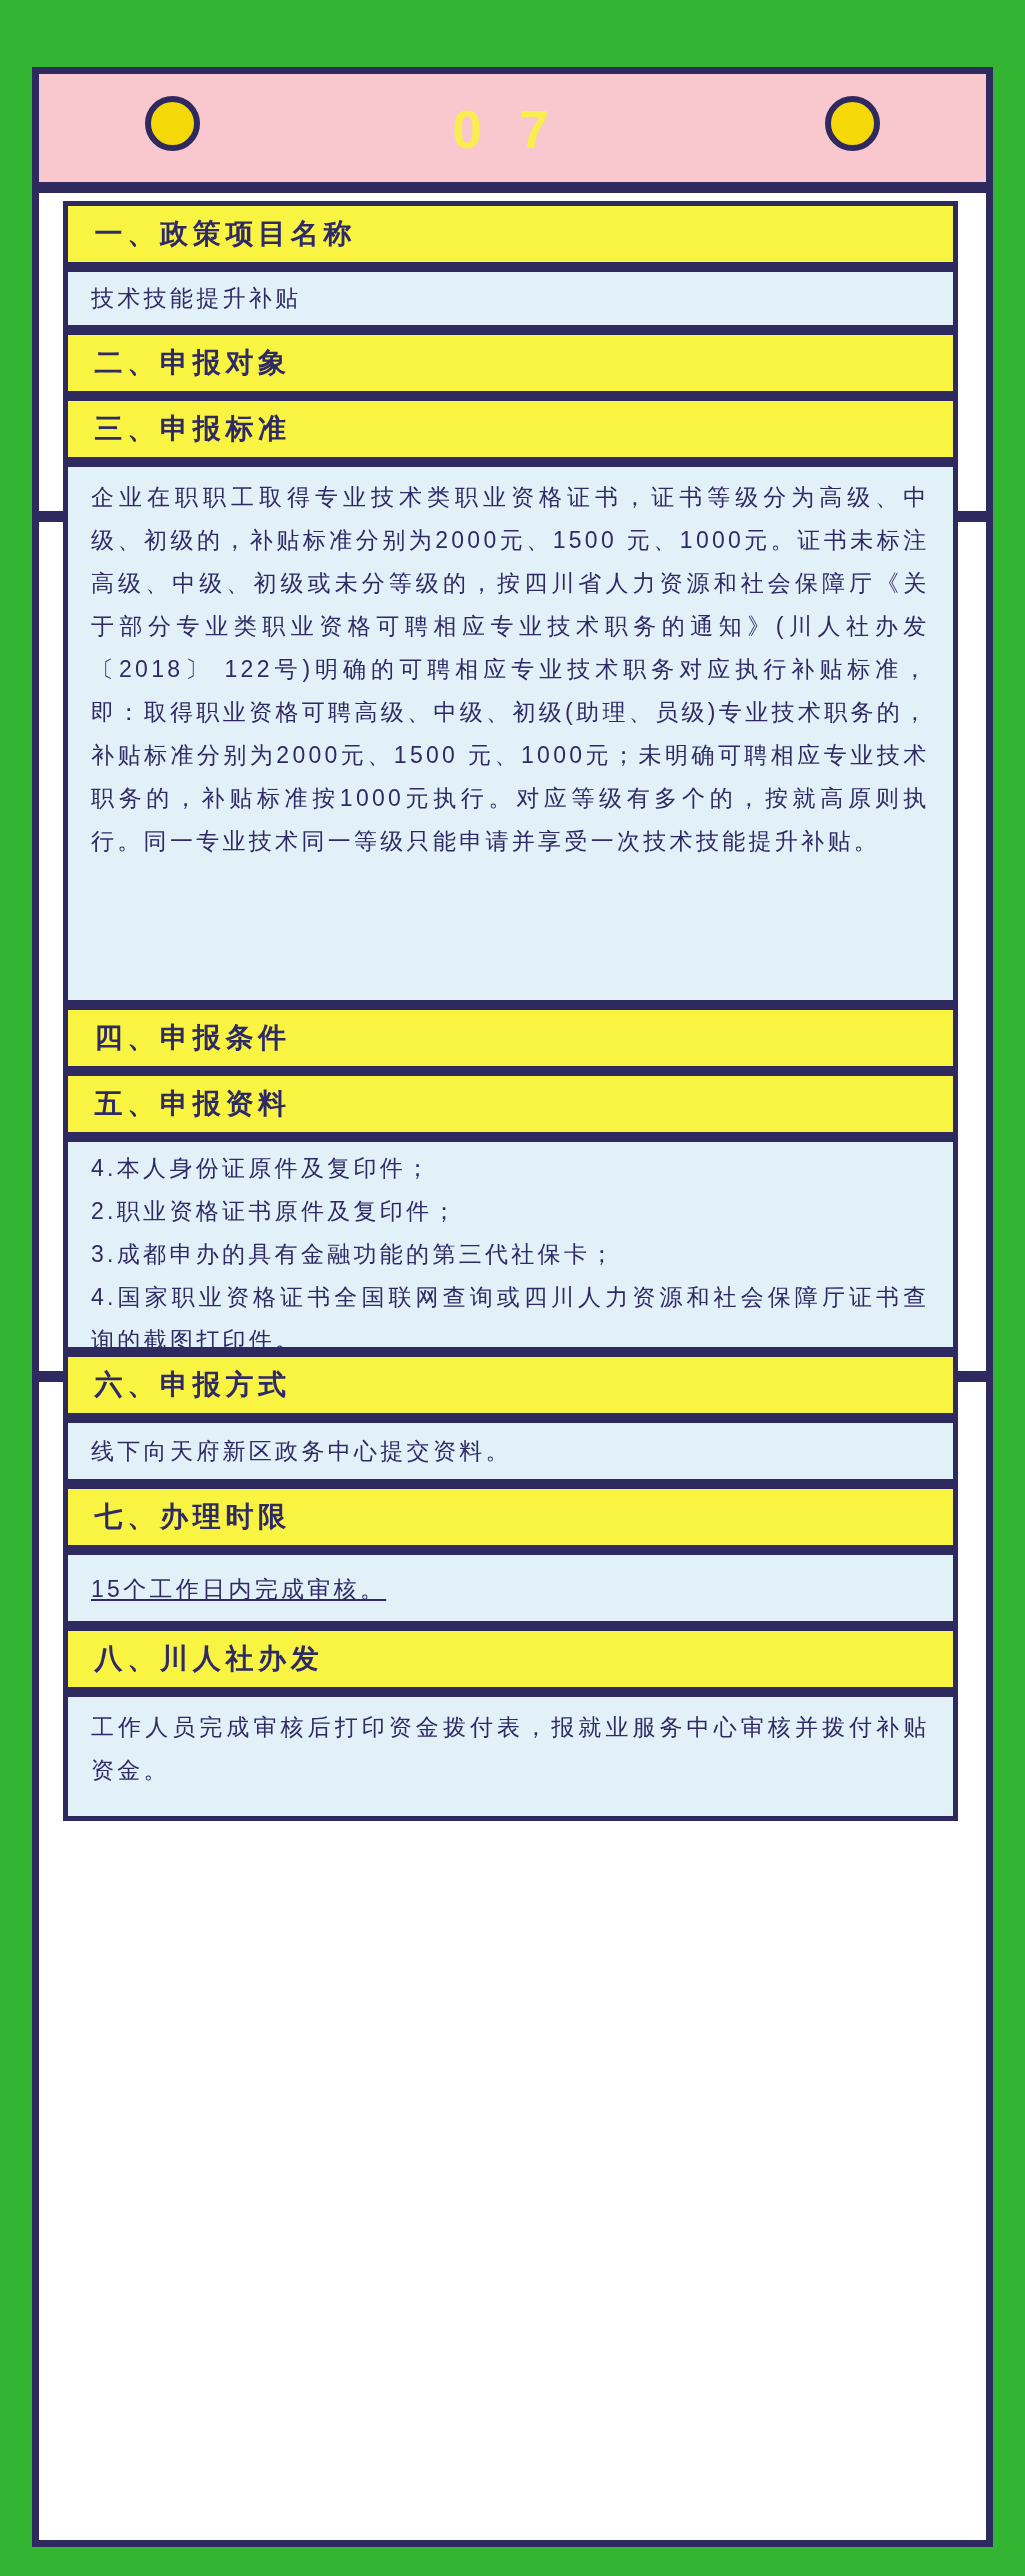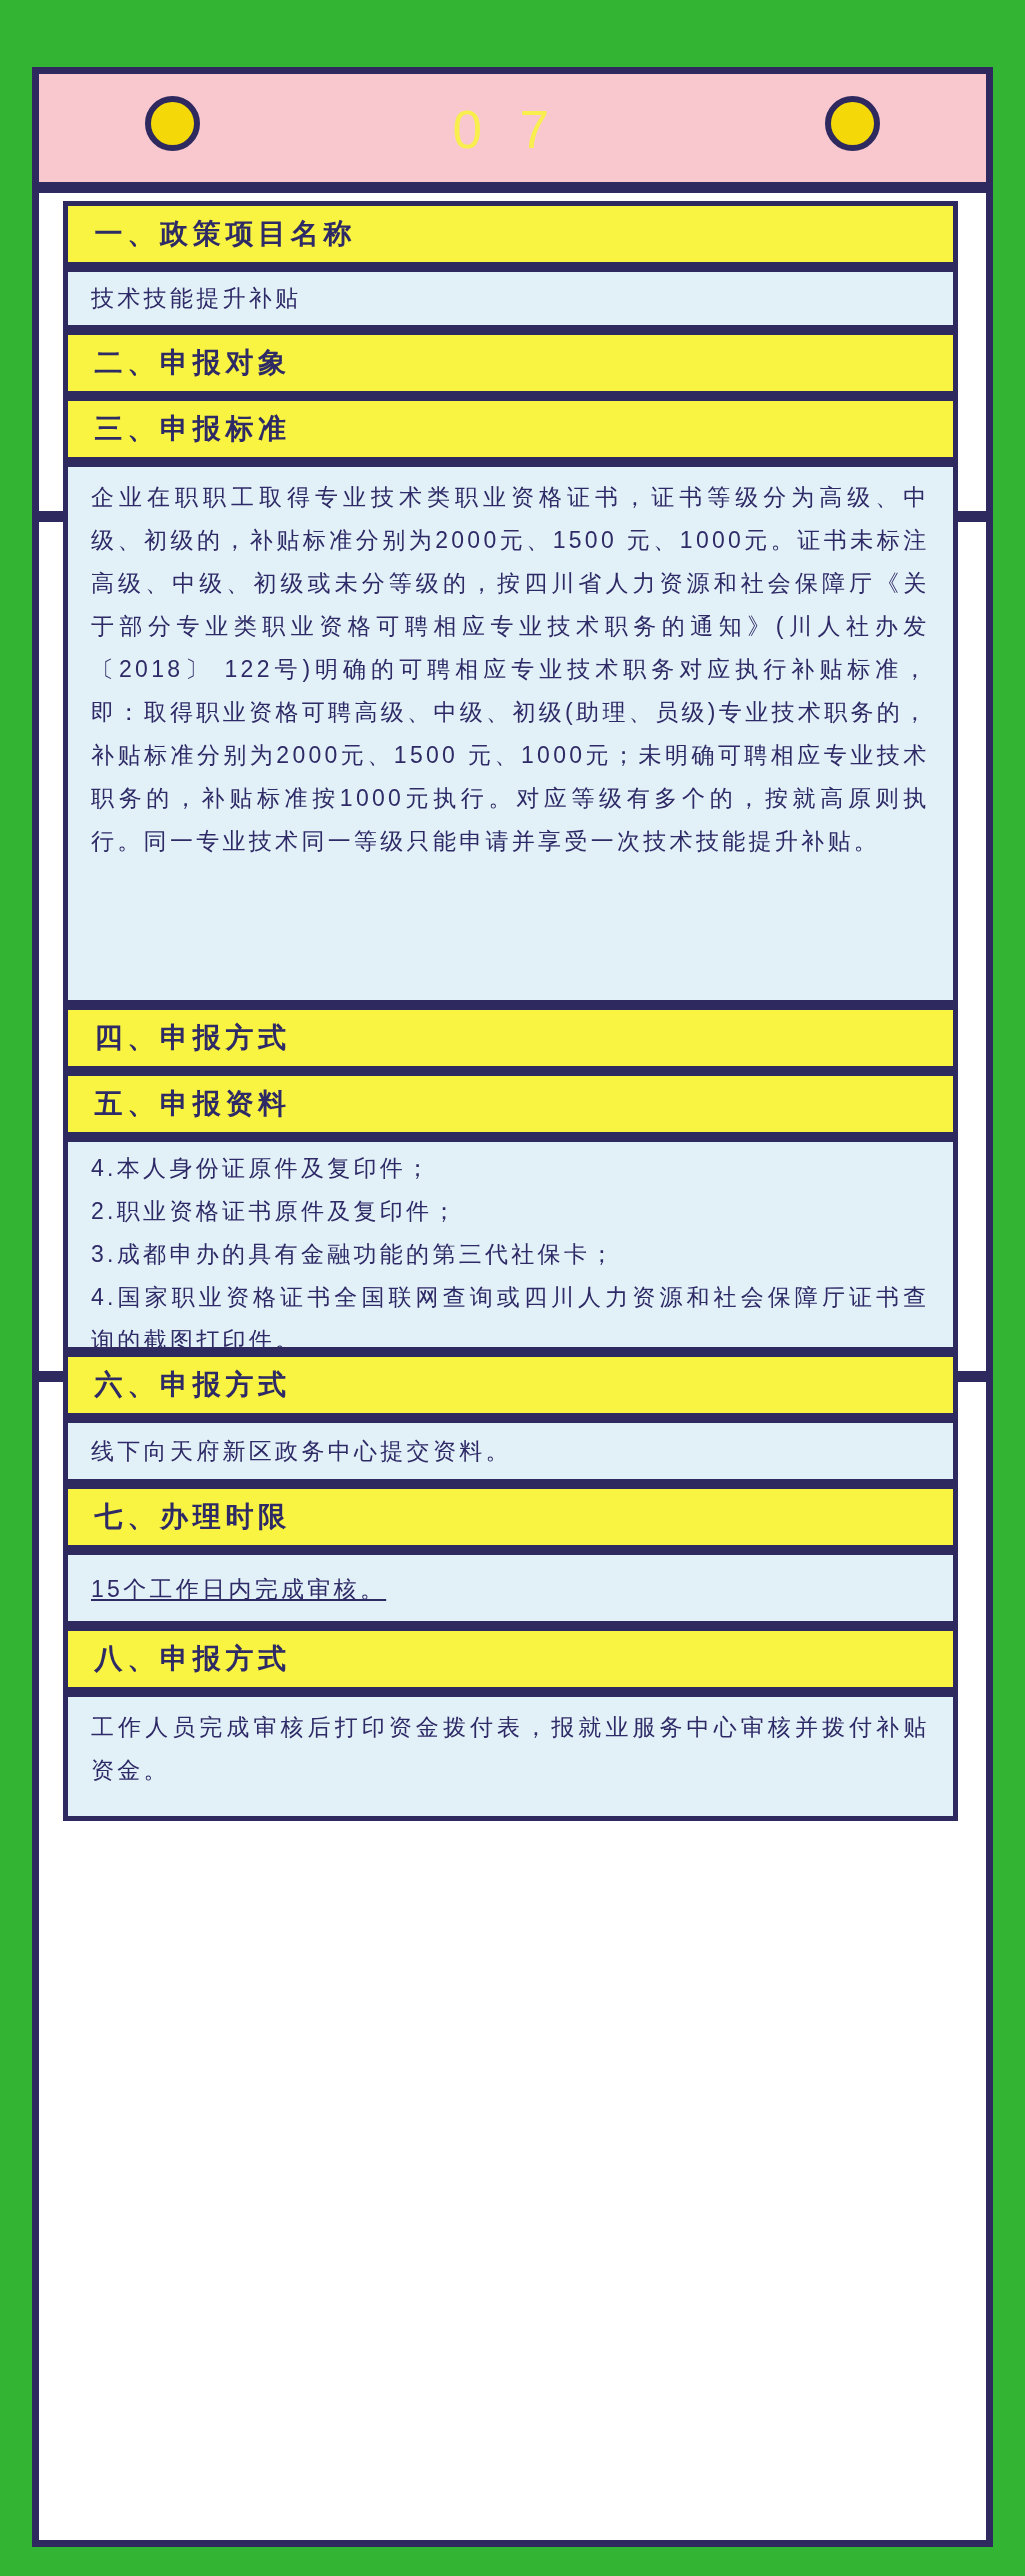--- a/index.html
+++ b/index.html
@@ -40,21 +40,21 @@
     position:absolute;top:22px;
     width:55px;height:55px;border-radius:50%;
     background:var(--hole-gold);
     border:6.6px solid var(--border-navy);
   }
   .hole.left{left:106px;}
   .hole.right{right:106px;}
   .page-num{
     position:absolute;top:25px;left:0;right:12px;
     text-align:center;
-    font-size:53px;font-weight:400;
+    font-size:53px;font-weight:700;
     letter-spacing:11.4px;
     color:var(--page-number-yellow);
   }
   
   .divider{
     position:absolute;left:0;right:0;height:11.4px;
     background:var(--border-navy);
     z-index:1;
   }
   .divider.d1{top:437px;}
@@ -132,21 +132,21 @@
   </section>
 
   <section class="sec s3">
     <div class="sec-title">三、申报标准</div>
     <div class="sec-body">
       <p>企业在职职工取得专业技术类职业资格证书，证书等级分为高级、中级、初级的，补贴标准分别为2000元、1500 元、1000元。证书未标注高级、中级、初级或未分等级的，按四川省人力资源和社会保障厅《关于部分专业类职业资格可聘相应专业技术职务的通知》(川人社办发〔2018〕 122号)明确的可聘相应专业技术职务对应执行补贴标准，即：取得职业资格可聘高级、中级、初级(助理、员级)专业技术职务的，补贴标准分别为2000元、1500 元、1000元；未明确可聘相应专业技术职务的，补贴标准按1000元执行。对应等级有多个的，按就高原则执行。同一专业技术同一等级只能申请并享受一次技术技能提升补贴。</p>
     </div>
   </section>
 
   <section class="sec s4">
-    <div class="sec-title">四、申报方式</div>
+    <div class="sec-title">四、申报条件</div>
   </section>
 
   <section class="sec s5">
     <div class="sec-title">五、申报资料</div>
     <div class="sec-body">
       <p>4.本人身份证原件及复印件；</p>
       <p>2.职业资格证书原件及复印件；</p>
       <p>3.成都申办的具有金融功能的第三代社保卡；</p>
       <p>4.国家职业资格证书全国联网查询或四川人力资源和社会保障厅证书查询的截图打印件。</p>
     </div>
@@ -160,20 +160,20 @@
   </section>
 
   <section class="sec s7">
     <div class="sec-title">七、办理时限</div>
     <div class="sec-body">
       <p>15个工作日内完成审核。</p>
     </div>
   </section>
 
   <section class="sec s8">
-    <div class="sec-title">八、申报方式</div>
+    <div class="sec-title">八、川人社办发</div>
     <div class="sec-body">
       <p>工作人员完成审核后打印资金拨付表，报就业服务中心审核并拨付补贴资金。</p>
     </div>
   </section>
 
 </div>
 
 
 </body></html>

